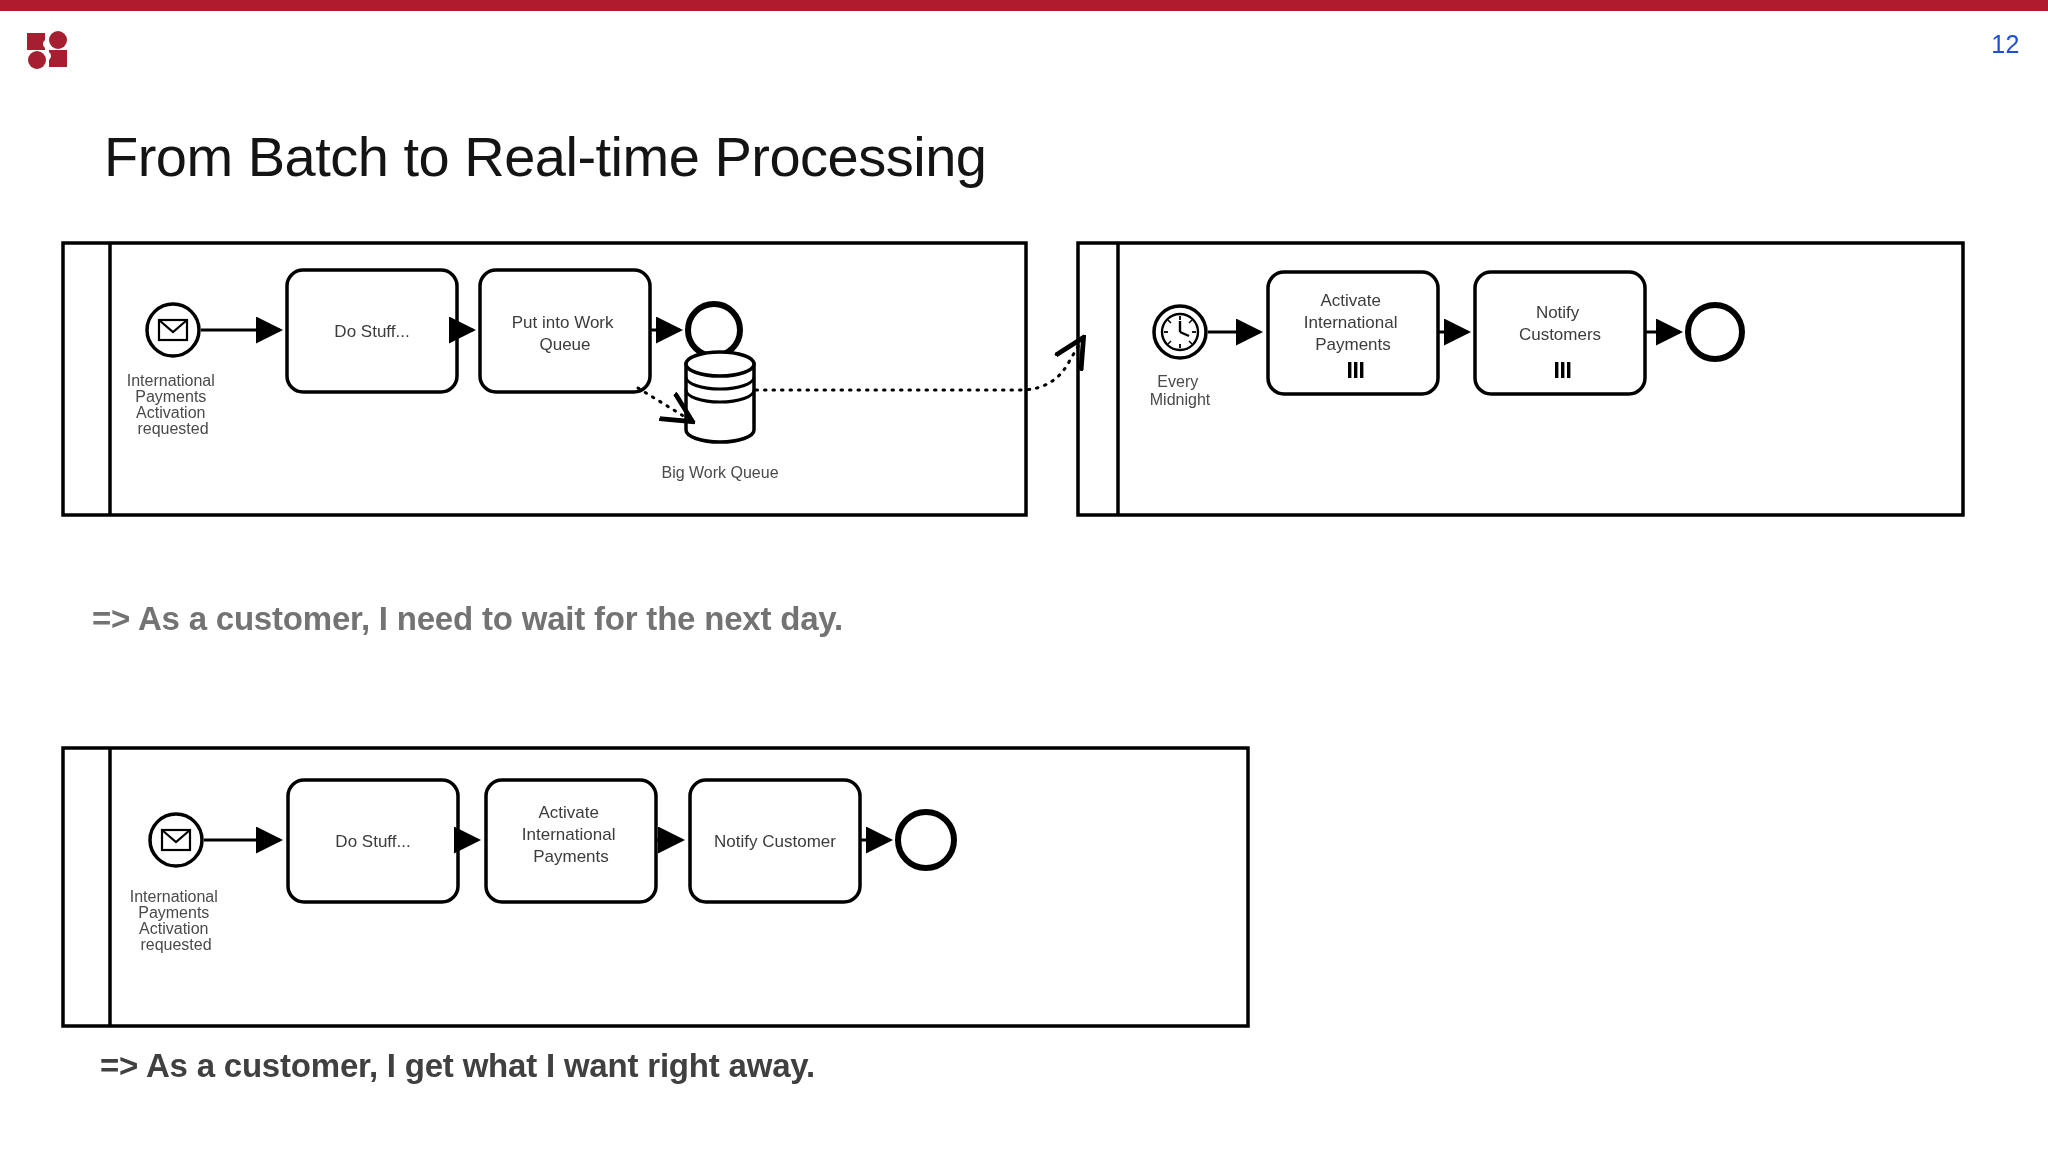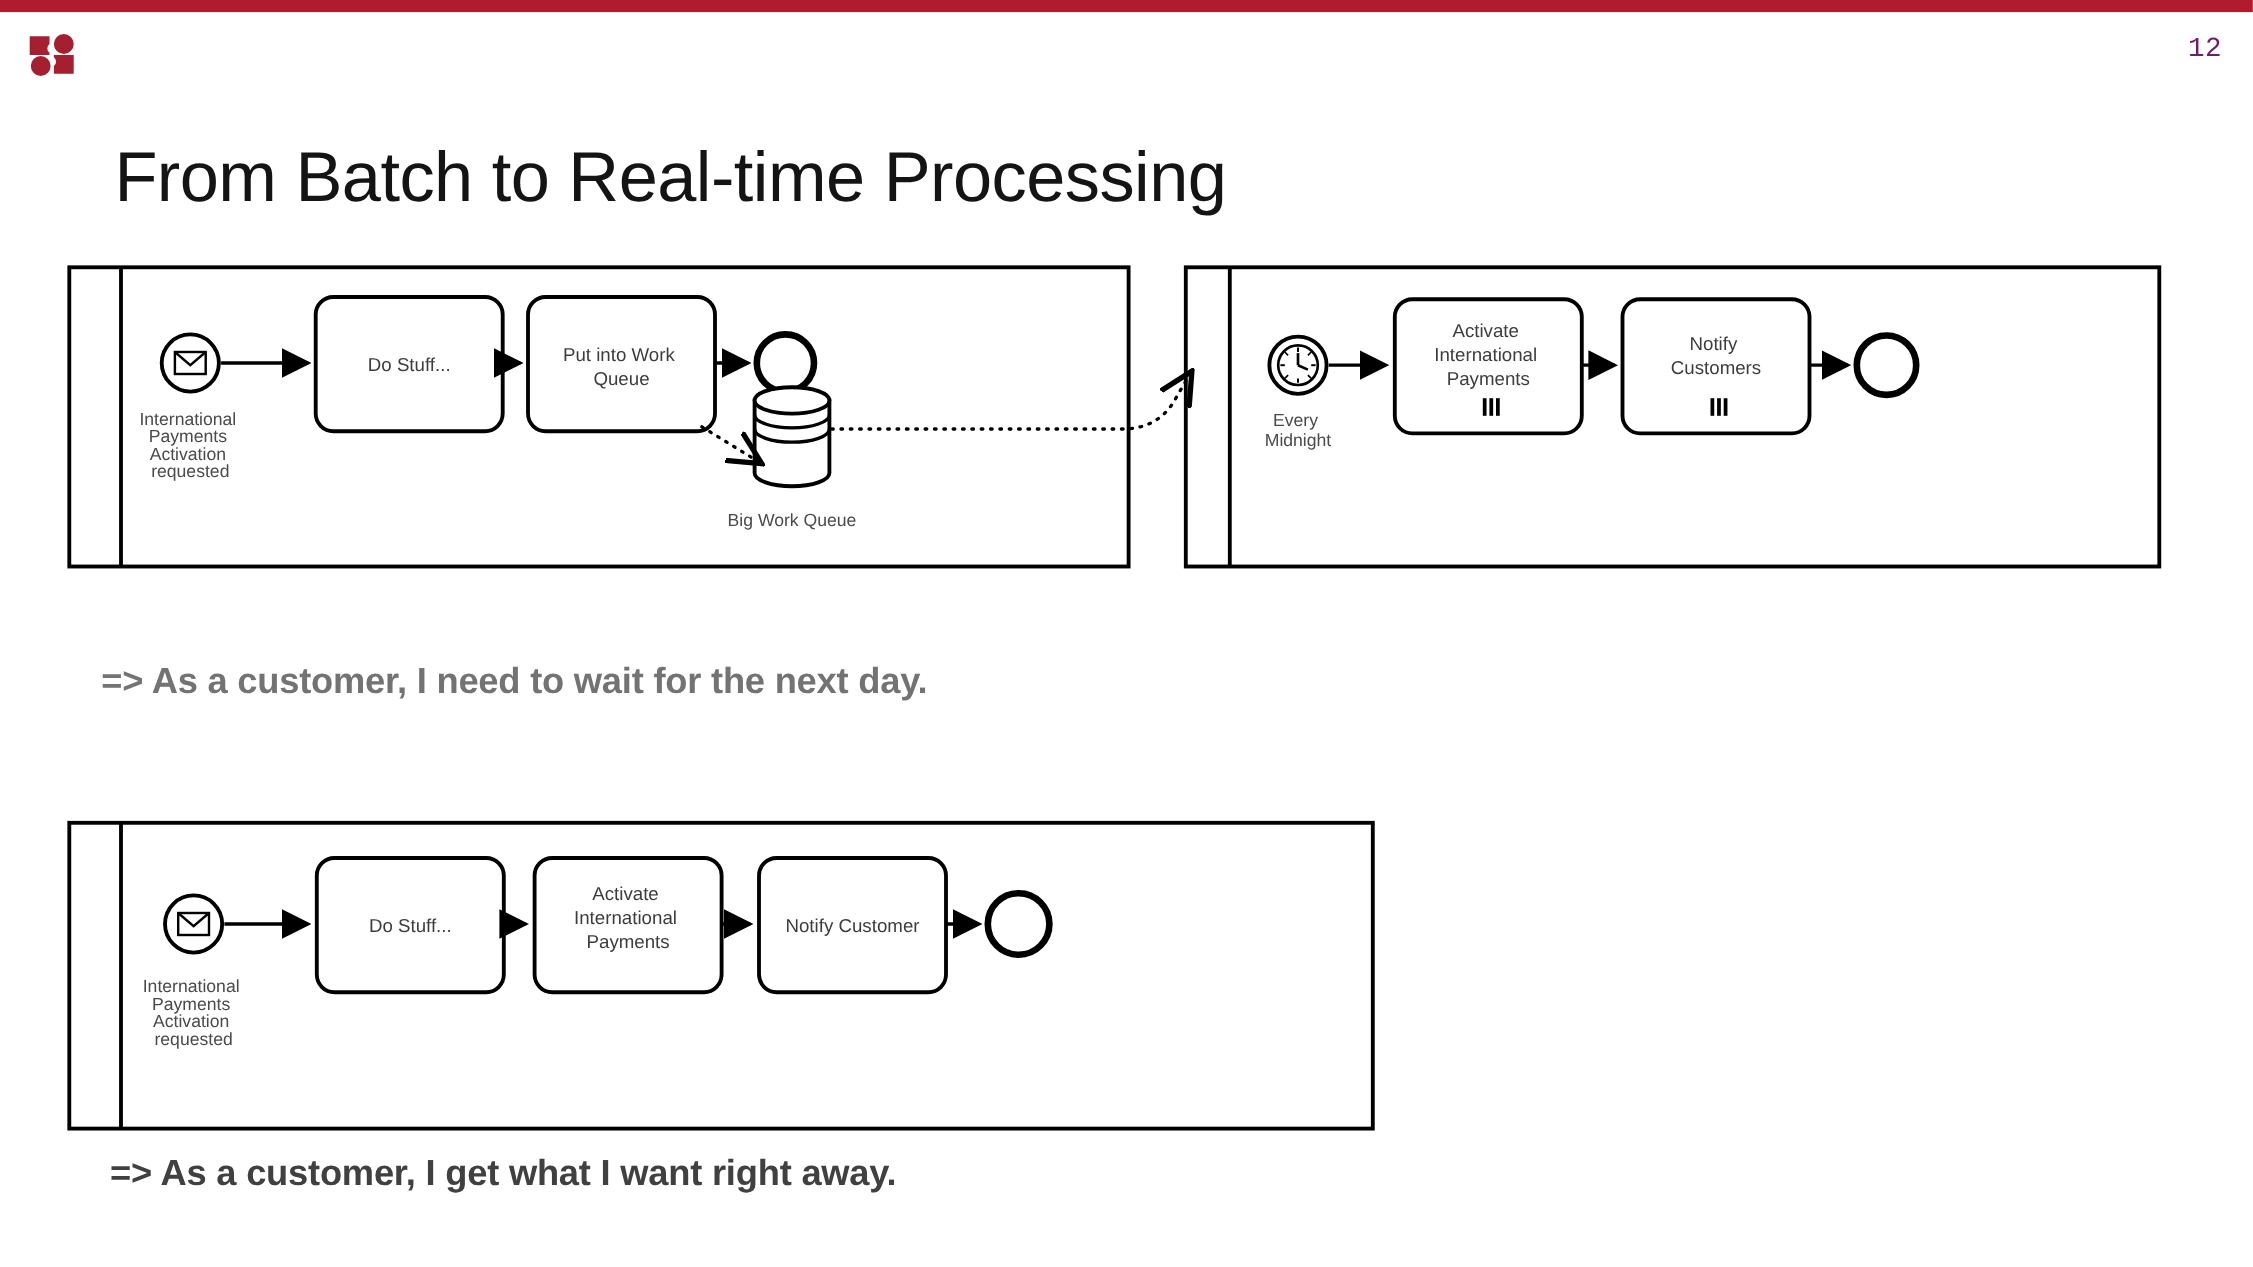--- a/index.html
+++ b/index.html
@@ -31,30 +31,30 @@
     position: absolute;
     left: 25px; top: 30px;
     width: 46px; height: 40px;
   }
 
   
   #page-number {
     position: absolute;
     right: 28px; top: 30px;
     font-size: 25px;
-    color: #701a75;
-    font-family: Liberation Mono, monospace;
+    color: #1d4ed8;
+    font-family: Liberation Sans, sans-serif;
     letter-spacing: 0.5px;
   }
 
   
   #slide-title {
     position: absolute;
     left: 104px; top: 128px;
-    font-size: 64px;
+    font-size: 56px;
     line-height: 1.05;
     color: #141414;
     font-family: "Liberation Sans", sans-serif;
     font-weight: 400;
     letter-spacing: -0.5px;
     white-space: nowrap;
   }
 
   
   .diagram-svg {

